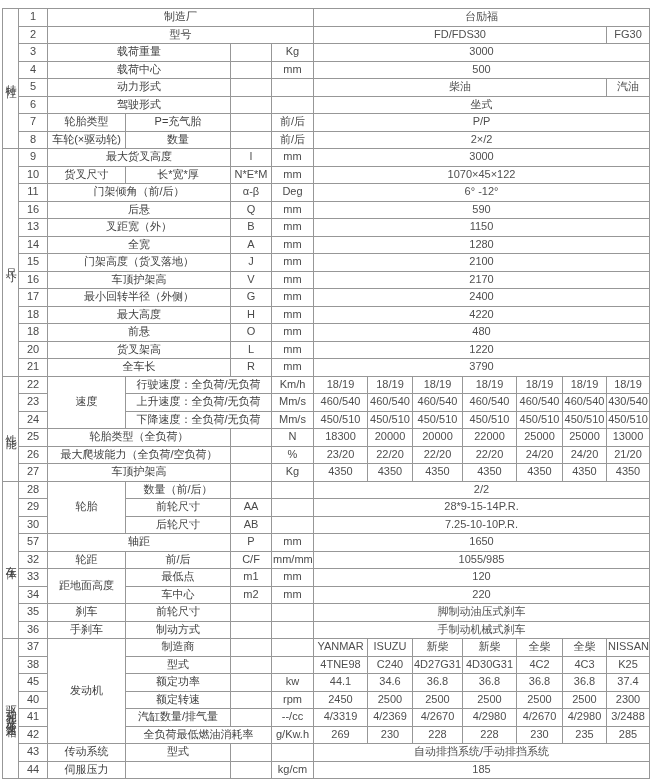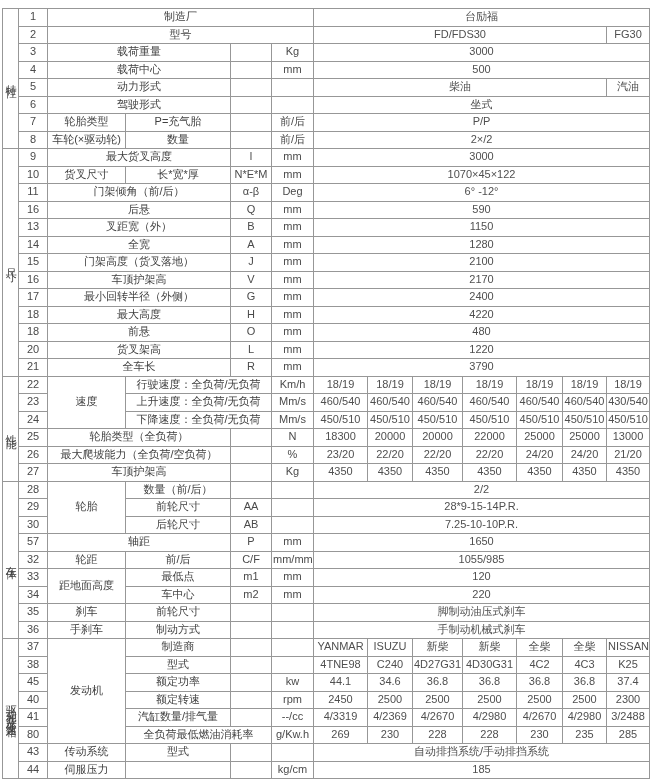--- a/index.html
+++ b/index.html
@@ -399,21 +399,21 @@
         <td class="unit">--/cc</td>
         <td class="value">4/3319</td>
         <td class="value">4/2369</td>
         <td class="value">4/2670</td>
         <td class="value">4/2980</td>
         <td class="value">4/2670</td>
         <td class="value">4/2980</td>
         <td class="value">3/2488</td>
       </tr>
       <tr>
-        <td class="num">80</td>
+        <td class="num">42</td>
         <td colspan="2" class="label">全负荷最低燃油消耗率</td>
         <td class="unit">g/Kw.h</td>
         <td class="value">269</td>
         <td class="value">230</td>
         <td class="value">228</td>
         <td class="value">228</td>
         <td class="value">230</td>
         <td class="value">235</td>
         <td class="value">285</td>
       </tr>

